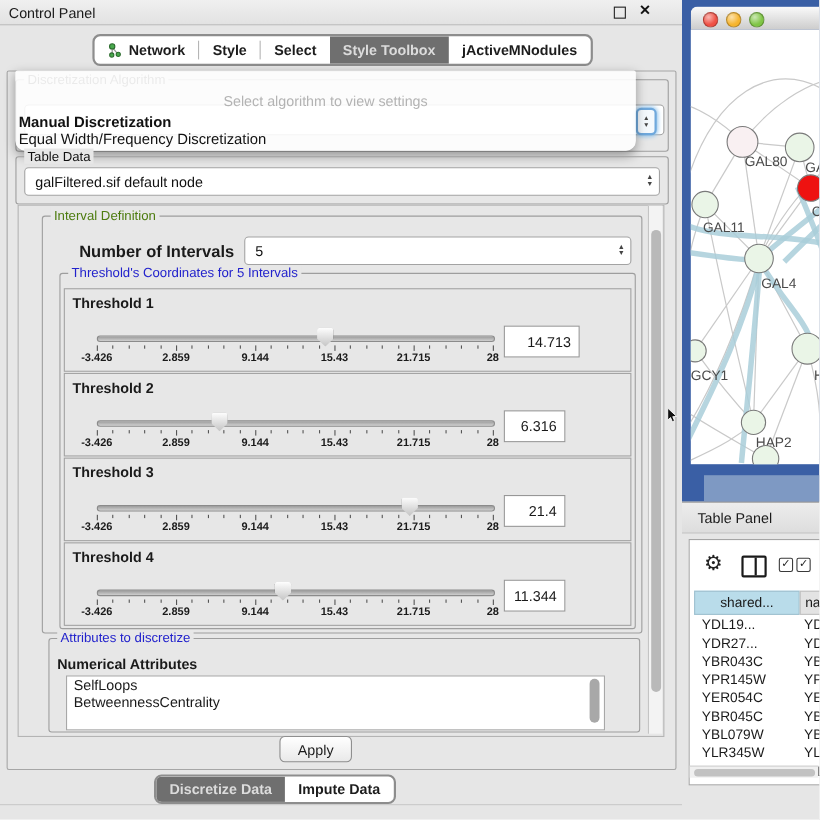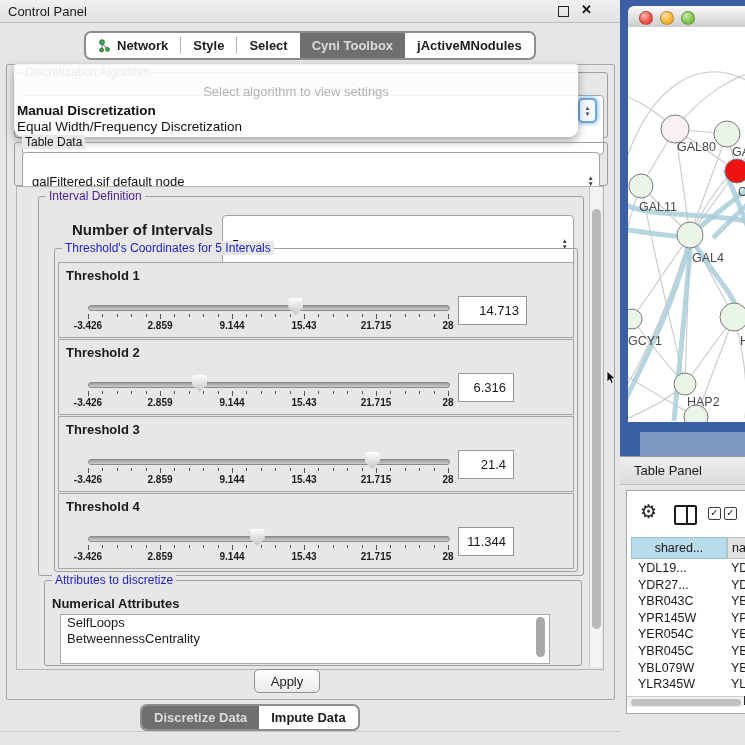--- a/index.html
+++ b/index.html
@@ -15,21 +15,21 @@
   
   .seg{display:flex;align-items:stretch;background:#fff;border:2px solid #8d8d8d;border-radius:7px;overflow:hidden;}
   .seg .item{display:flex;align-items:center;padding:0 12px;font-size:13px;font-weight:bold;color:#1c1c1c;cursor:default;white-space:nowrap;}
   .seg .item.sel{background:#6f6f6f;color:#dcdcdc;}
   .seg .sep{width:1px;background:#b5b5b5;margin:4px 0;}
   .net-ic{width:13px;height:14px;margin-right:6px;}
   
   .panelborder{border:1px solid #a6a6a6;border-radius:2px;background:#e7e7e7;}
   .group{border:1px solid #9e9e9e;border-radius:3px;}
   .gtitle{position:absolute;top:-8px;left:7px;background:#e7e7e7;padding:0 3px;font-size:12px;white-space:nowrap;}
-  .combo{background:#fff;border:1px solid #a3a3a3;border-radius:4px;font-size:13px;display:flex;align-items:center;padding:16px 9px;color:#111;}
+  .combo{background:#fff;border:1px solid #a3a3a3;border-radius:4px;font-size:13px;display:flex;align-items:center;padding:0 9px;color:#111;}
   .spin{position:absolute;right:5px;top:50%;transform:translateY(-50%);display:flex;flex-direction:column;align-items:center;color:#444;}
   .spin span{font-size:6.5px;line-height:6px;}
   .focusspin{position:absolute;border:2px solid #6fa8dc;border-radius:5px;box-shadow:0 0 4px 1px #8cc0ea;background:#f4f9fd;display:flex;flex-direction:column;align-items:center;justify-content:center;}
   
   .popup{background:rgba(255,255,255,0.88);border-radius:2px 2px 9px 9px;box-shadow:0 4px 10px rgba(0,0,0,0.35);}
   .popup .hint{position:absolute;left:0;right:0;top:20px;text-align:center;color:#b3b3b3;font-size:13px;}
   .popup .opt{position:absolute;left:3px;font-size:13.5px;color:#111;white-space:nowrap;}
   
   .tbox{border:1px solid #a4a4a4;background:#e7e7e7;}
   .tlabel{position:absolute;font-size:13px;font-weight:bold;}
@@ -85,21 +85,21 @@
       </div>
       <div class="sep"></div>
       <div class="item">
         <span>Style</span>
       </div>
       <div class="sep"></div>
       <div class="item">
         <span>Select</span>
       </div>
       <div class="item sel">
-        <span>Cyni Toolbox</span>
+        <span>Style Toolbox</span>
       </div>
       <div class="item">
         <span>jActiveMNodules</span>
       </div>
     </div>
 
   <div class="abs panelborder" style="left:6px;top:64px;width:607px;height:634px;"></div>
 
   <div class="abs group" style="left:14px;top:72px;width:592px;height:64px;background:#e7e7e7;">
     <span class="gtitle" style="color:#555;">Discretization Algorithm</span>
@@ -126,21 +126,21 @@
         <span>▼</span>
       </span>
   </div>
 
   <div class="abs" style="left:16px;top:186px;width:586px;height:482px;border:1px solid #b4b4b4;background:#e7e7e7;"></div>
   <div class="abs vscroll" style="left:589px;top:187px;width:12px;height:480px;">
     <div class="vthumb" style="left:1.5px;top:22px;width:9px;height:420px;"></div>
   </div>
 
   <div class="abs group" style="left:38px;top:196px;width:544px;height:378px;">
-    <span class="gtitle" style="color:#4c1d95;">Interval Definition</span>
+    <span class="gtitle" style="color:#4d7c0f;">Interval Definition</span>
   </div>
   <div class="abs" style="left:72px;top:221px;font-size:15px;font-weight:bold;">Number of Intervals</div>
   <div class="abs combo" style="left:222px;top:215px;width:332px;height:24px;">
     <span>5</span>
     <span class="spin">
         <span>▲</span>
         <span>▼</span>
       </span>
   </div>
 

